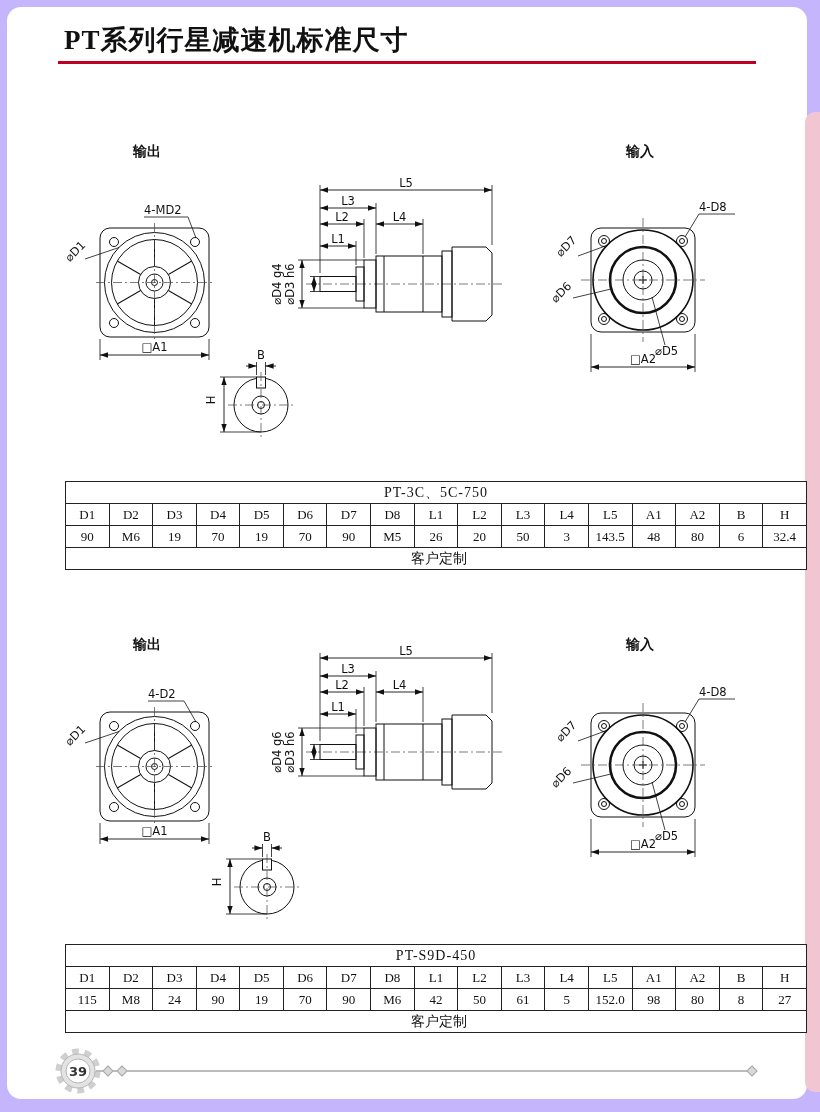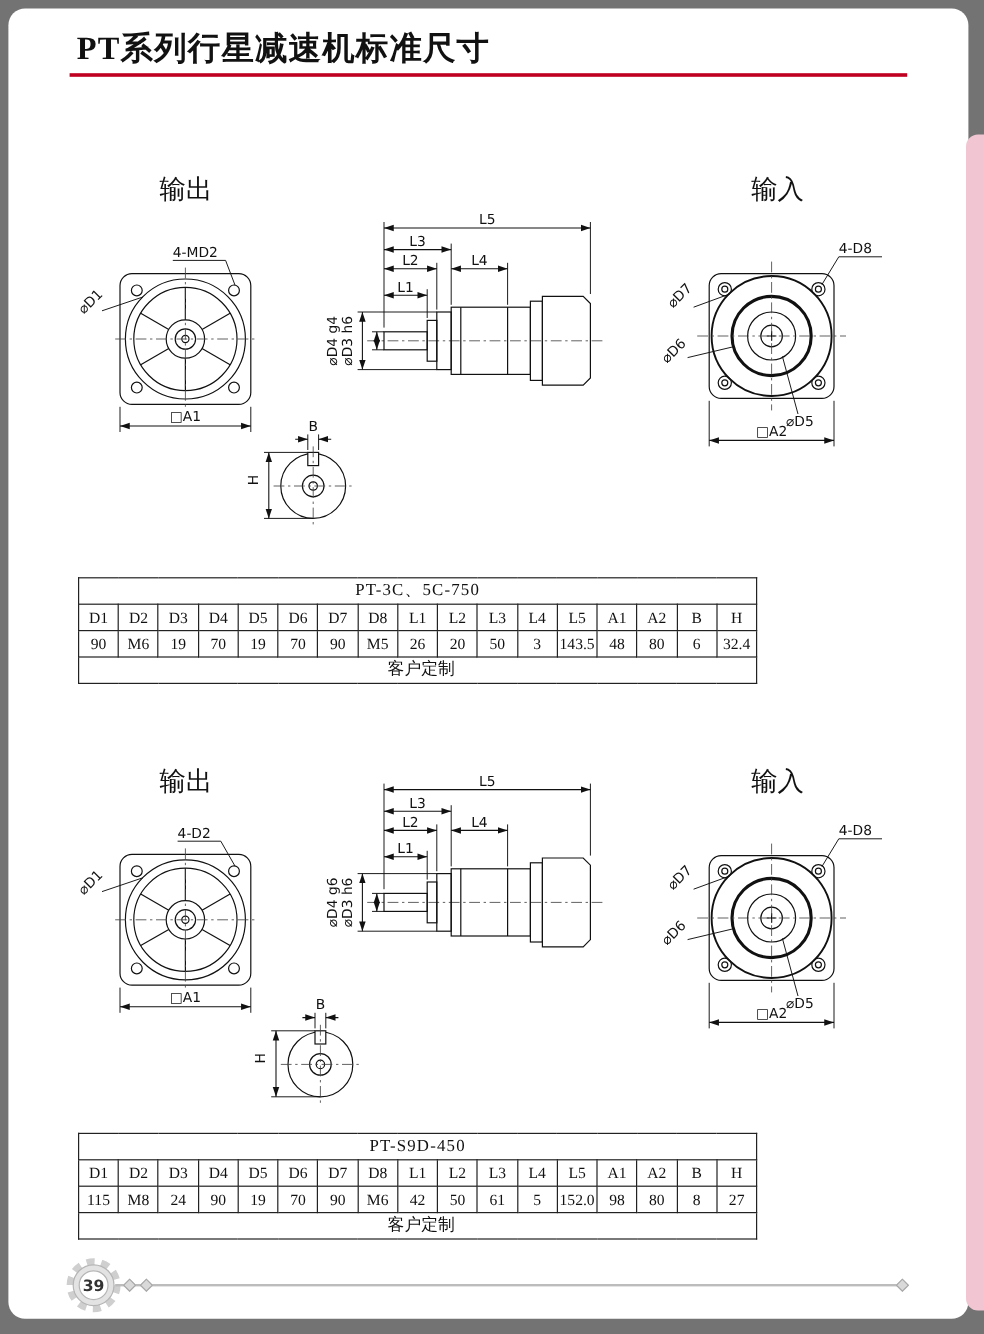--- a/index.html
+++ b/index.html
@@ -1,32 +1,32 @@
 <!DOCTYPE html>
 <html><head>
 <meta charset="utf-8">
 <style>
   * { margin:0; padding:0; box-sizing:border-box; }
   html,body { width:820px; height:1112px; }
   body { font-family:"Liberation Serif","DejaVu Serif",serif; }
-  .page { position:relative; width:820px; height:1112px; background:#737373; overflow:hidden; }
+  .page { position:relative; width:820px; height:1112px; background:#c4b5fd; overflow:hidden; }
   .card { position:absolute; left:7px; top:7px; width:800px; height:1092px; background:#ffffff; border-radius:14px; }
   .right-strip { position:absolute; right:0; top:112px; width:15px; height:980px; background:#f1c6d2; border-radius:10px 0 0 10px; }
   .title { position:absolute; left:64px; top:22px; font-size:27px; font-weight:bold; letter-spacing:1px; color:#111; }
   .red-rule { position:absolute; left:58px; top:61px; width:698px; height:3px; background:#c00020; }
-  .sec-label { position:absolute; font-size:22px; font-weight:normal; color:#111; }
+  .sec-label { position:absolute; font-size:14px; font-weight:bold; color:#111; }
   .drawing { position:absolute; }
   svg text { user-select:none; }
   .thin { fill:none; stroke:#111; stroke-width:1; }
   .bold { fill:none; stroke:#111; stroke-width:2.6; }
   .ext  { stroke:#111; stroke-width:0.8; fill:none; }
   .dim  { stroke:#111; stroke-width:0.9; fill:none; }
   .cl   { stroke:#444; stroke-width:0.7; fill:none; stroke-dasharray:9 3 2 3; }
   .lbl  { font-family:"DejaVu Sans",sans-serif; font-size:11.5px; fill:#111; }
-  .dim-table { position:absolute; border-collapse:collapse; table-layout:fixed; width:566px; font-size:13px; color:#111; background:#fff; }
+  .dim-table { position:absolute; border-collapse:collapse; table-layout:fixed; width:742px; font-size:13px; color:#111; background:#fff; }
   .dim-table td { border:1px solid #222; text-align:center; height:21px; padding:0; line-height:21px; }
   .dim-table .t-title { font-size:14px; letter-spacing:1px; }
   .dim-table .t-footer { text-align:center; padding-left:6px; font-size:14px; }
   .footer-line { position:absolute; left:96px; top:1070px; width:660px; height:2px; background:#bcbcbc; }
   .diamond { position:absolute; width:8px; height:8px; background:#d9d9d9; border:1px solid #a8a8a8; transform:rotate(45deg); }
 </style>
 </head>
 <body>
 
 <svg width="0" height="0" style="position:absolute">

